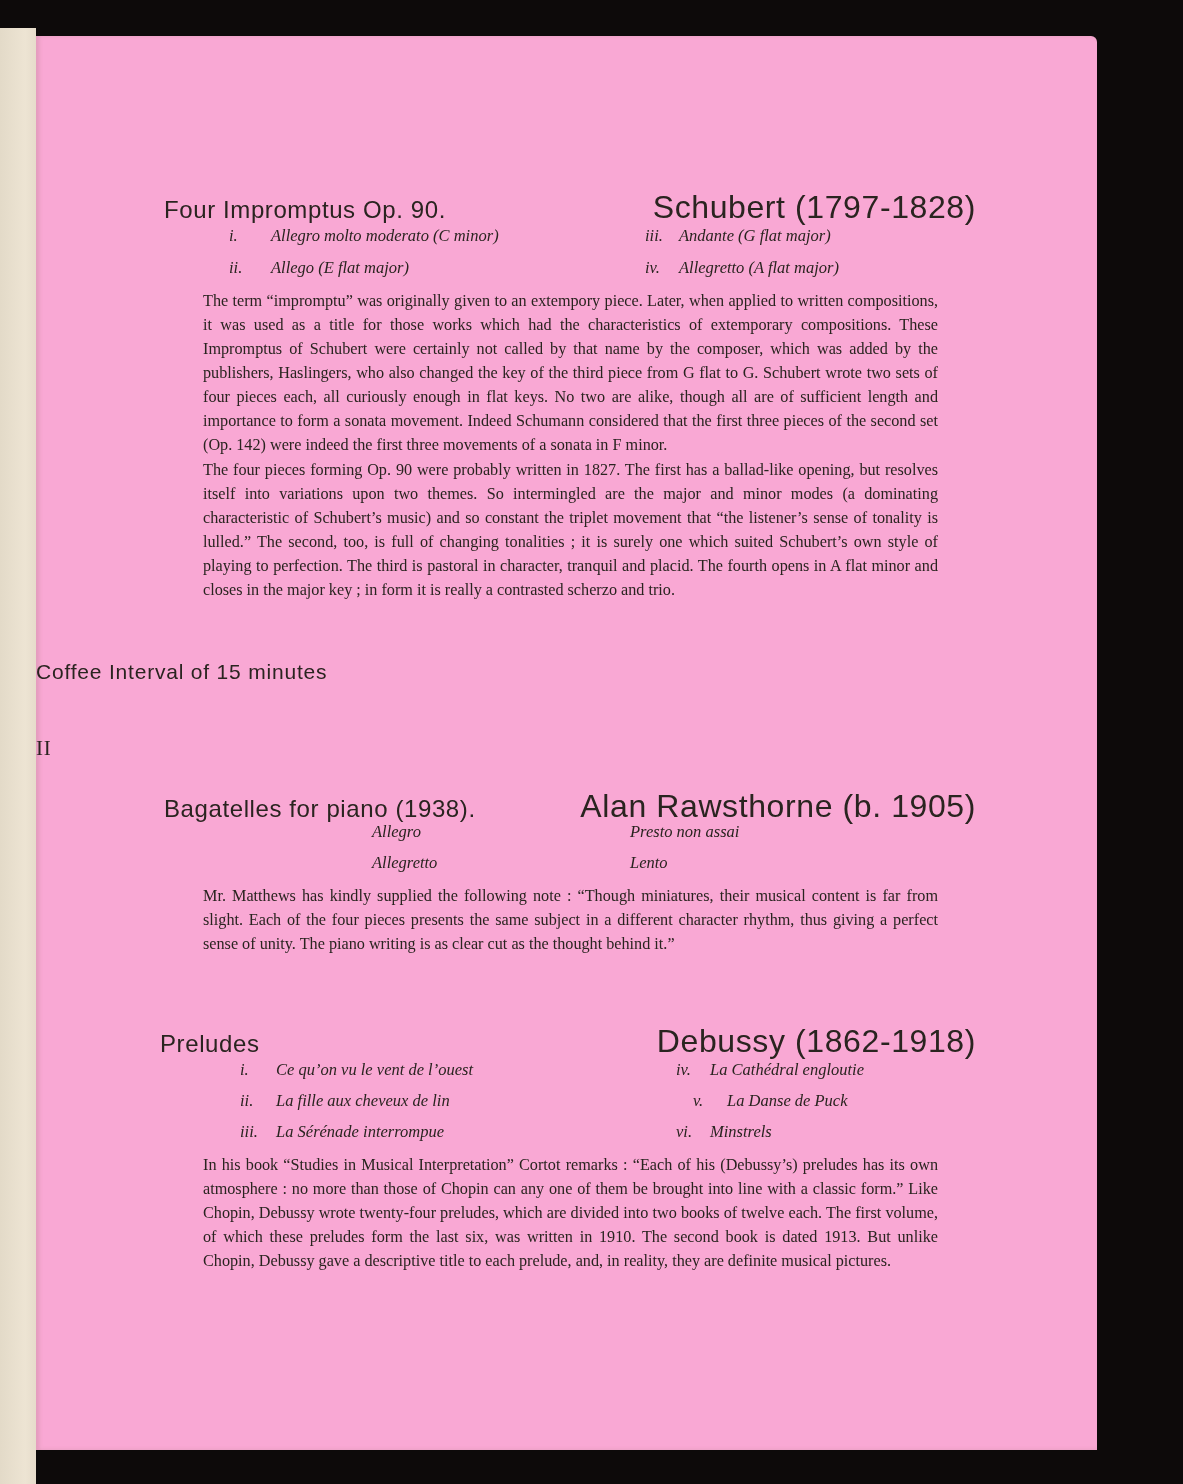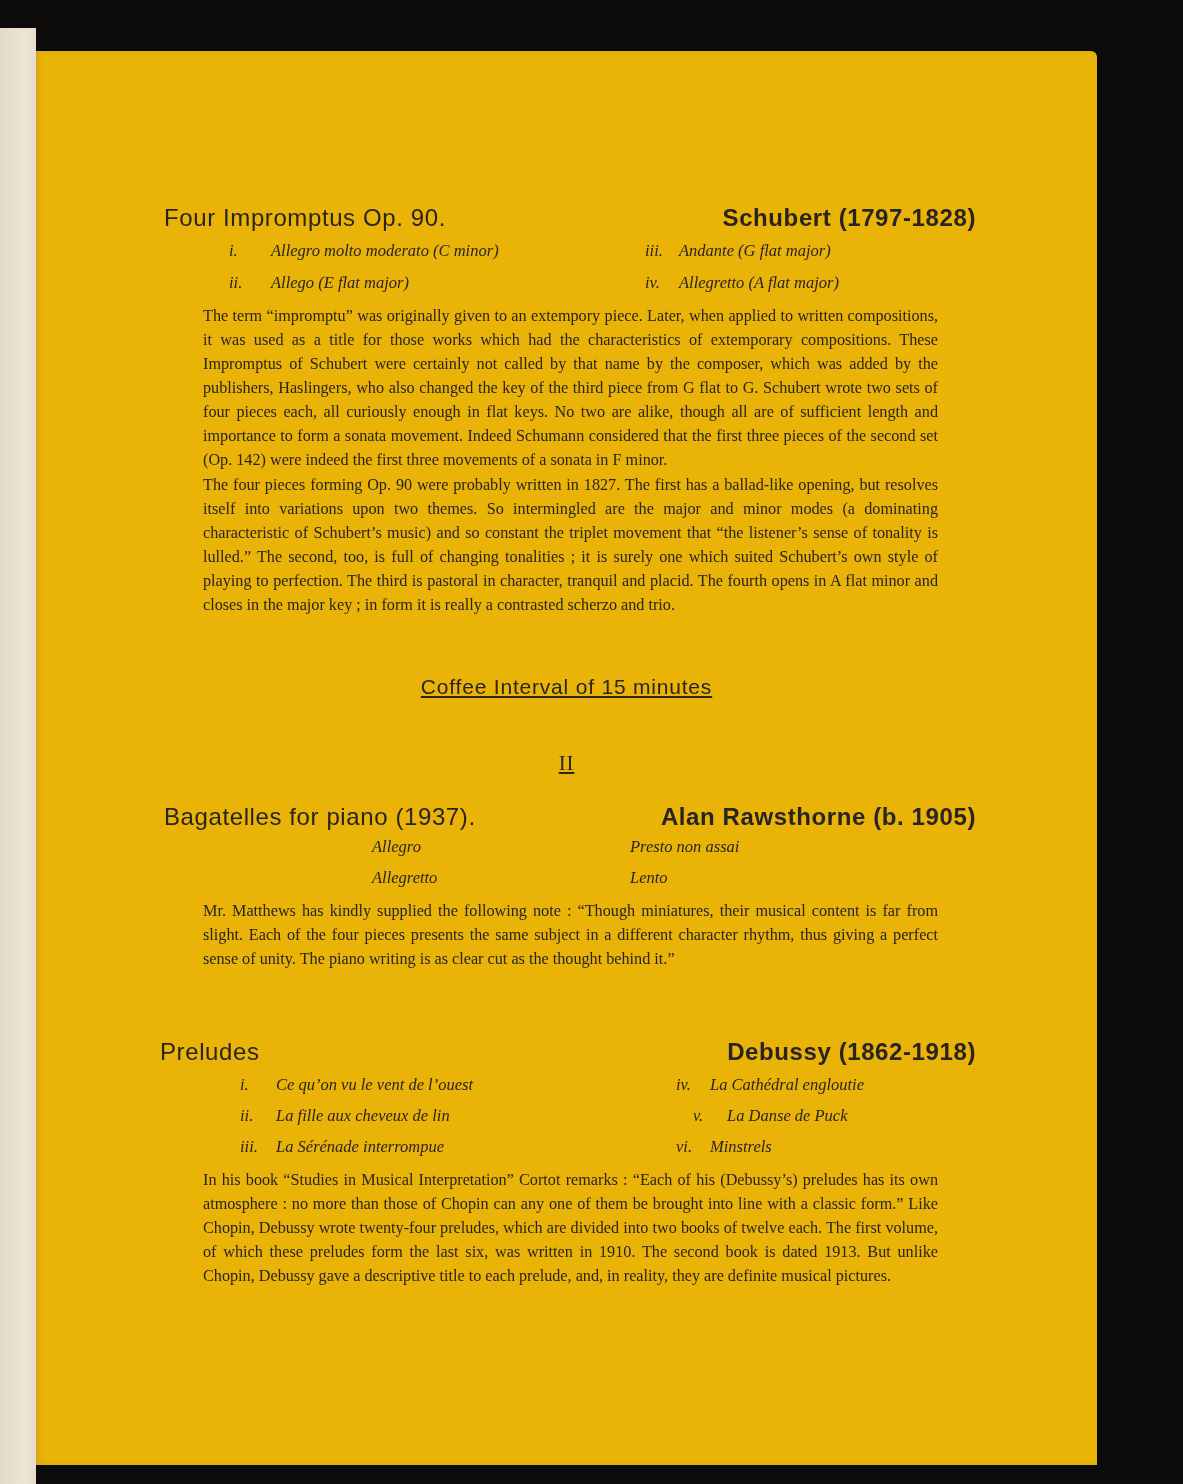--- a/index.html
+++ b/index.html
@@ -9,51 +9,51 @@
     position: relative;
     overflow: hidden;
     font-family: "Liberation Serif", "DejaVu Serif", serif;
     color: #2a2420;
   }
   .left-page {
     position: absolute; left: 0; top: 28px; width: 36px; height: 1456px;
     background: linear-gradient(90deg, #e3dac8 0%, #ede4d3 70%, #e6dccb 100%);
   }
   .page {
-    position: absolute; left: 36px; top: 51px; width: 1061px; height: 1414px;
-    background: #eab308;
+    position: absolute; left: 36px; top: 36px; width: 1061px; height: 1414px;
+    background: #f9a8d4;
     border-top-right-radius: 6px;
     box-shadow: inset 3px 0 4px rgba(120,100,80,0.18);
   }
   .content { position: absolute; left: 0; top: 0; width: 100%; height: 100%; }
 
   .heading-row {
     position: absolute; left: 128px; width: 812px;
     display: flex; justify-content: space-between; align-items: baseline;
     font-size: 24px; letter-spacing: 0.6px;
   }
   .heading-row .title, .heading-row .composer { font-family: "Liberation Sans", "DejaVu Sans", sans-serif; font-weight: normal; }
-  .heading-row .composer { font-size: 24px; font-weight: bold; }
+  .heading-row .composer { font-size: 32px; }
 
   .movements {
     position: absolute; font-style: italic; font-size: 16.5px;
   }
   .mov-item { position: absolute; white-space: nowrap; }
   .mov-num { display: inline-block; width: 42px; }
 
   .para {
     position: absolute; left: 167px; width: 735px;
     font-size: 16.2px; line-height: 24px; text-align: justify;
     text-align-last: left;
     margin: 0;
   }
 
   .center-line {
-    position: absolute; left: 0; width: 100%; text-align: center;
-    font-family: "Liberation Sans", "DejaVu Sans", sans-serif; font-size: 21px; letter-spacing: 0.8px; text-decoration: underline;
+    position: absolute; left: 0; width: 100%; 
+    font-family: "Liberation Sans", "DejaVu Sans", sans-serif; font-size: 21px; letter-spacing: 0.8px;
   }
 </style>
 </head>
 <body>
 
 <div class="left-page"></div>
 
 <div class="page">
   <div class="content">
 
@@ -75,21 +75,21 @@
         <span class="mov-num" style="width:34px;">iv.</span><span>Allegretto (A flat major)</span>
       </div>
     </div>
     <p class="para" style="top:253px;">The term “impromptu” was originally given to an extempory piece. Later, when applied to written compositions, it was used as a title for those works which had the characteristics of extemporary compositions. These Impromptus of Schubert were certainly not called by that name by the composer, which was added by the publishers, Haslingers, who also changed the key of the third piece from G flat to G. Schubert wrote two sets of four pieces each, all curiously enough in flat keys. No two are alike, though all are of sufficient length and importance to form a sonata movement. Indeed Schumann considered that the first three pieces of the second set (Op. 142) were indeed the first three movements of a sonata in F minor.</p>
     <p class="para" style="top:422px;">The four pieces forming Op. 90 were probably written in 1827. The first has a ballad-like opening, but resolves itself into variations upon two themes. So intermingled are the major and minor modes (a dominating characteristic of Schubert’s music) and so constant the triplet movement that “the listener’s sense of tonality is lulled.” The second, too, is full of changing tonalities ; it is surely one which suited Schubert’s own style of playing to perfection. The third is pastoral in character, tranquil and placid. The fourth opens in A flat minor and closes in the major key ; in form it is really a contrasted scherzo and trio.</p>
 
     <div class="center-line" style="top:624px;">Coffee Interval of 15 minutes</div>
     <div class="center-line" style="top:700px; font-family:'Liberation Serif', serif; font-size:21px;">II</div>
 
     <div class="heading-row" style="top:752px;">
-      <span class="title">Bagatelles for piano (1937).</span>
+      <span class="title">Bagatelles for piano (1938).</span>
       <span class="composer">Alan Rawsthorne (b. 1905)</span>
     </div>
     <div class="movements">
       <div class="mov-item" style="left:336px; top:786px;">Allegro</div>
       <div class="mov-item" style="left:336px; top:817px;">Allegretto</div>
       <div class="mov-item" style="left:594px; top:786px;">Presto non assai</div>
       <div class="mov-item" style="left:594px; top:817px;">Lento</div>
     </div>
     <p class="para" style="top:848px;">Mr. Matthews has kindly supplied the following note : “Though miniatures, their musical content is far from slight. Each of the four pieces presents the same subject in a different character rhythm, thus giving a perfect sense of unity. The piano writing is as clear cut as the thought behind it.”</p>
 

